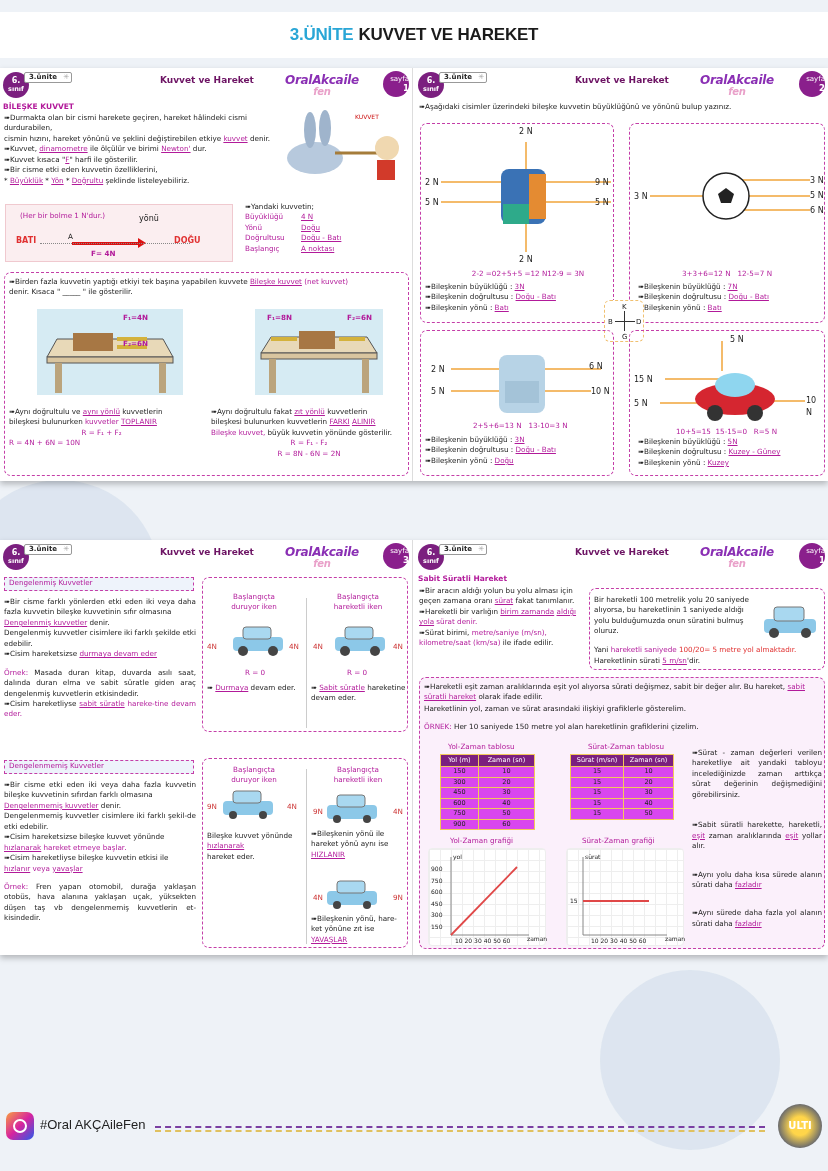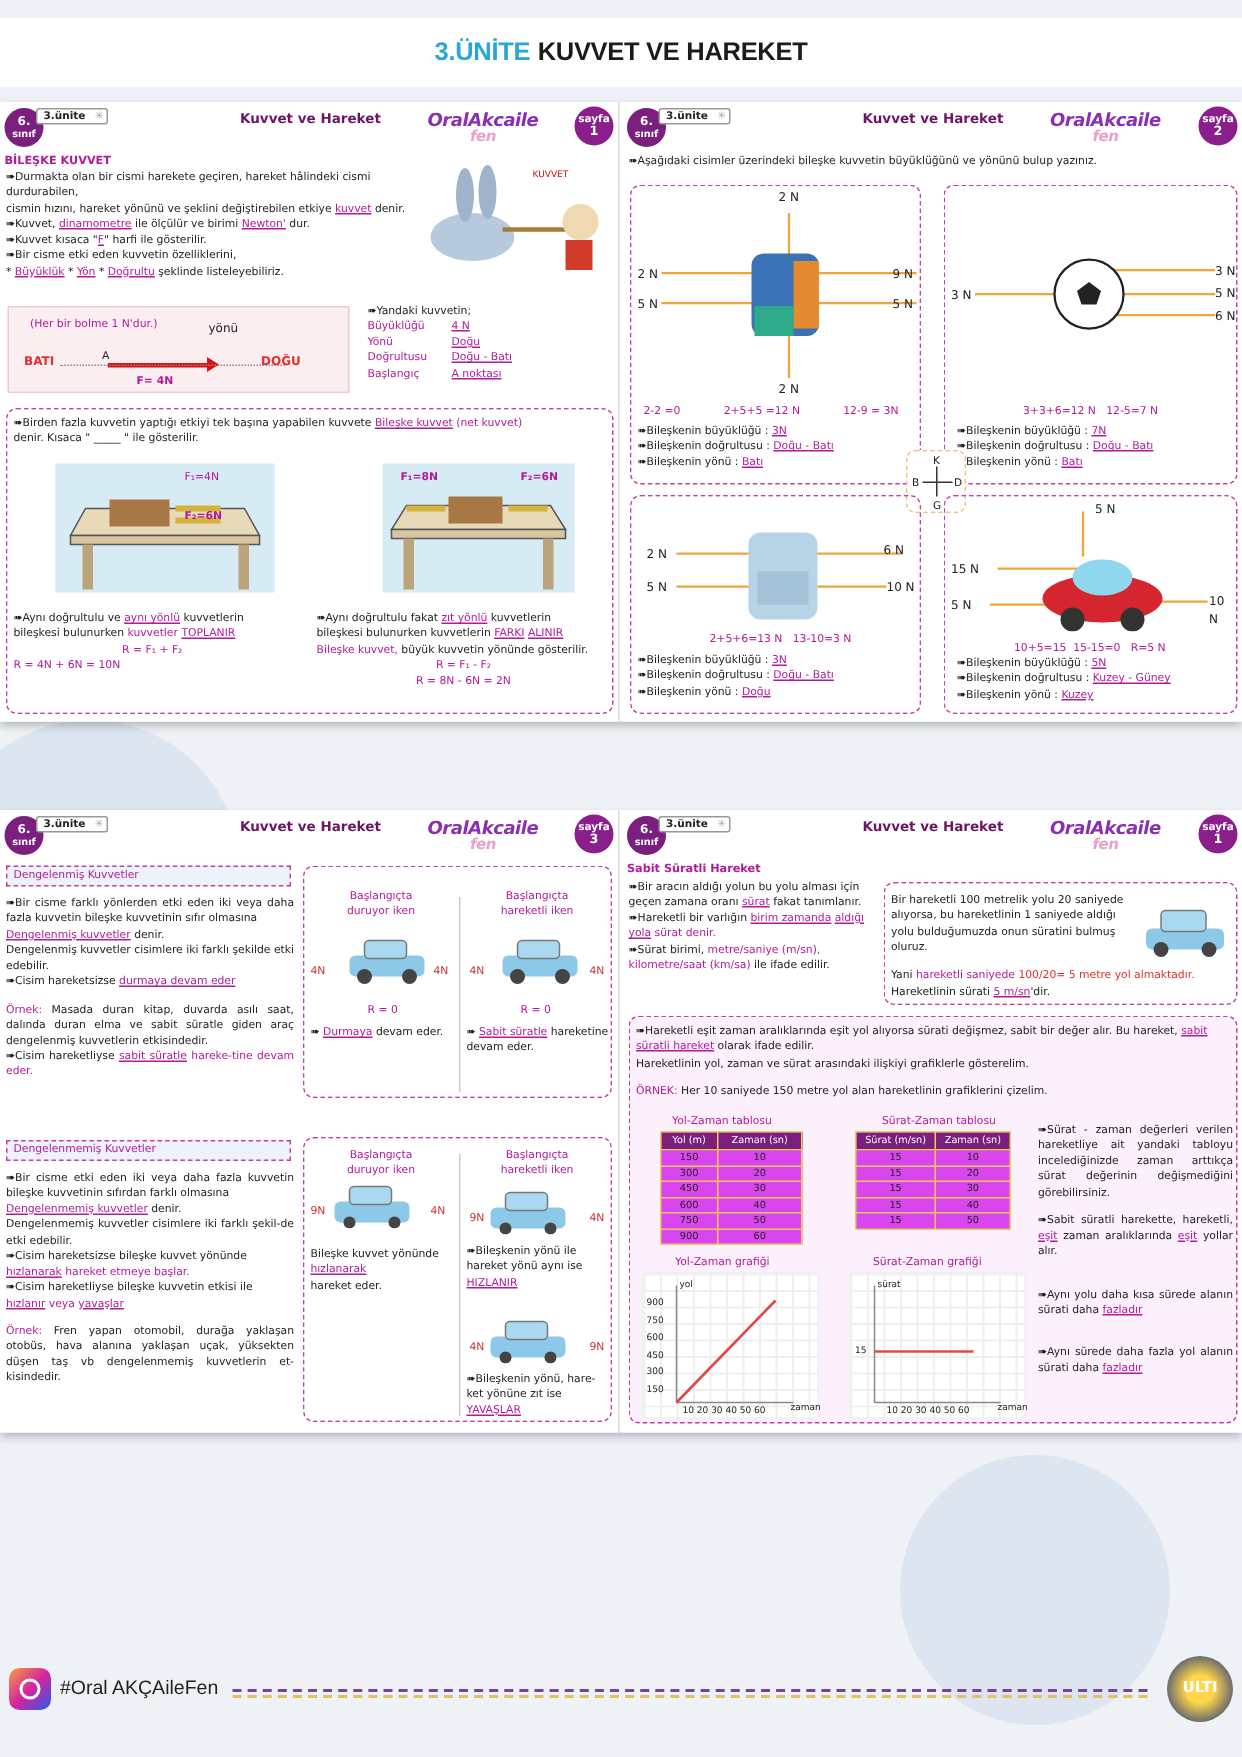--- a/index.html
+++ b/index.html
@@ -13,21 +13,21 @@
 .page.left{left:0;border-right:1px solid #ddd}
 .page.right{left:415px}
 .phead{position:relative;height:34px}
 .sinif{position:absolute;left:3px;top:4px;width:26px;height:26px;border-radius:50%;background:#7b1f7f;color:#fff;font-weight:bold;font-size:8px;line-height:9px;text-align:center;padding-top:4px}
 .sinif small{display:block;font-size:6.5px}
 .unite{position:absolute;left:24px;top:4px;height:11px;padding:0 14px 0 4px;border:1px solid #999;border-radius:2px;background:#fff;font-size:7px;line-height:9px;font-weight:bold}
 .unite:after{content:"✳";position:absolute;right:2px;top:0;color:#aaa;font-size:7px}
 .ptitle{position:absolute;left:160px;top:6px;font-weight:bold;font-size:9px;color:#6d1464}
 .logo{position:absolute;left:285px;top:4px;font-weight:bold;font-size:12px;color:#8a2fb4;font-style:italic;letter-spacing:-.3px}
 .logo .fen{display:block;text-align:center;color:#e9a0c9;font-size:10px;margin-top:-4px}
-.sayfa{position:absolute;right:3px;top:3px;width:26px;height:26px;border-radius:50%;background:#8a1f8c;color:#fff;font-weight:bold;font-size:7px;text-align:center;line-height:9px;padding-top:4px}
+.sayfa{position:absolute;right:3px;top:3px;width:26px;height:26px;border-radius:50%;background:#8a1f8c;color:#fff;font-weight:normal;font-size:7px;text-align:right;line-height:9px;padding-top:4px}
 .sayfa b{display:block;font-size:8.5px}
 .sec{color:#b21a9a;font-weight:bold;font-size:7.5px;margin-left:3px}
 .pink{color:#b21a9a}
 .red{color:#e03030}
 .fill{color:#b21a9a;text-decoration:underline;text-decoration-color:#b21a9a}
 .dbox{position:absolute;border:1px dashed #c43ea8;border-radius:7px}
 .p{margin:0 4px}
 .abs{position:absolute}
 table.t{border-collapse:collapse;font-size:6.5px;background:#d946ef}
 table.t th{background:#7b1f7f;color:#fff;font-weight:normal;padding:1px 4px;border:1px solid #f2c85b}
@@ -112,21 +112,21 @@
       <div class="abs" style="left:32px;top:36px;width:146px;height:86px;background:#d6ebf3">
         <svg width="146" height="86">
             <polygon points="10,48 136,48 126,30 20,30" fill="#e8d9b8" stroke="#555"></polygon>
             <rect x="10" y="48" width="126" height="6" fill="#d9c59f" stroke="#555"></rect>
             <rect x="18" y="54" width="7" height="30" fill="#bba47c"></rect>
             <rect x="122" y="54" width="7" height="30" fill="#bba47c"></rect>
             <rect x="36" y="24" width="40" height="18" fill="#a77744"></rect>
             <rect x="80" y="28" width="30" height="4" fill="#d4b23c"></rect>
             <rect x="80" y="36" width="30" height="4" fill="#d4b23c"></rect>
           </svg>
-        <span class="abs pink" style="left:86px;top:4px;font-weight:normal">F₁=4N</span>
+        <span class="abs pink" style="left:86px;top:4px;font-weight:bold">F₁=4N</span>
         <span class="abs pink" style="left:86px;top:30px;font-weight:bold">F₂=6N</span>
       </div>
       <div class="abs" style="left:250px;top:36px;width:128px;height:86px;background:#d6ebf3">
         <svg width="128" height="86">
             <polygon points="6,44 122,44 112,28 16,28" fill="#e8d9b8" stroke="#555"></polygon>
             <rect x="6" y="44" width="116" height="6" fill="#d9c59f" stroke="#555"></rect>
             <rect x="14" y="50" width="7" height="34" fill="#bba47c"></rect>
             <rect x="107" y="50" width="7" height="34" fill="#bba47c"></rect>
             <rect x="44" y="22" width="36" height="18" fill="#a77744"></rect>
             <rect x="16" y="28" width="26" height="4" fill="#d4b23c"></rect>
@@ -169,21 +169,21 @@
           <rect x="80" y="45" width="45" height="55" rx="8" fill="#3a72b5"></rect>
           <rect x="108" y="50" width="17" height="45" fill="#e48b32"></rect>
           <rect x="82" y="80" width="26" height="20" fill="#2eaa8a"></rect>
         </svg>
       <span class="abs" style="left:98px;top:2px;font-size:8px">2 N</span>
       <span class="abs" style="left:98px;top:130px;font-size:8px">2 N</span>
       <span class="abs" style="left:4px;top:53px;font-size:8px">2 N</span>
       <span class="abs" style="left:4px;top:73px;font-size:8px">5 N</span>
       <span class="abs" style="left:174px;top:53px;font-size:8px">9 N</span>
       <span class="abs" style="left:174px;top:73px;font-size:8px">5 N</span>
-      <div class="abs pink" style="left:8px;top:145px;width:170px;display:flex;justify-content:space-between">
+      <div class="abs pink" style="left:22px;top:145px;width:170px;display:flex;justify-content:center">
           <span>2-2 =0</span>
           <span>2+5+5 =12 N</span>
           <span>12-9 = 3N</span>
         </div>
       <div class="abs" style="left:4px;top:158px">
         <div><span>➠Bileşkenin büyüklüğü</span> : <span class="fill">3N</span></div>
         <div><span>➠Bileşkenin doğrultusu</span> : <span class="fill">Doğu - Batı</span></div>
         <div><span>➠Bileşkenin yönü</span> : <span class="fill">Batı</span></div>
       </div>
     </div>
@@ -479,21 +479,21 @@
             <line x1="16" y1="52" x2="82" y2="52" stroke="#e04848" stroke-width="1.8"></line>
           </svg>
         <span class="abs" style="left:18px;top:4px;font-size:6px">sürat</span>
         <span class="abs" style="left:3px;top:48px;font-size:6px">15</span>
         <span class="abs" style="left:24px;top:88px;font-size:6px;white-space:nowrap">10 20 30 40 50 60</span>
         <span class="abs" style="left:98px;top:86px;font-size:6px">zaman</span>
       </div>
 
       <div class="abs" style="left:272px;top:70px;width:130px;text-align:justify">
         <div>➠Sürat - zaman değerleri verilen hareketliye ait yandaki tabloyu incelediğinizde zaman arttıkça sürat değerinin değişmediğini görebilirsiniz.</div>
-        <div style="margin-top:8px"><span>➠Sabit süratli harekette, hareketli,</span> <span class="fill">eşit</span> <span>zaman aralıklarında</span> <span class="fill">eşit</span> <span>yollar alır.</span></div>
+        <div style="margin-top:20px"><span>➠Sabit süratli harekette, hareketli,</span> <span class="fill">eşit</span> <span>zaman aralıklarında</span> <span class="fill">eşit</span> <span>yollar alır.</span></div>
         <div style="margin-top:18px"><span>➠Aynı yolu daha kısa sürede alanın sürati daha</span> <span class="fill">fazladır</span></div>
         <div style="margin-top:18px"><span>➠Aynı sürede daha fazla yol alanın sürati daha</span> <span class="fill">fazladır</span></div>
       </div>
     </div>
   </div>
 </div>
 
 <div class="footer">
   <div class="insta"></div>
   <span class="handle">#Oral AKÇAileFen</span>

